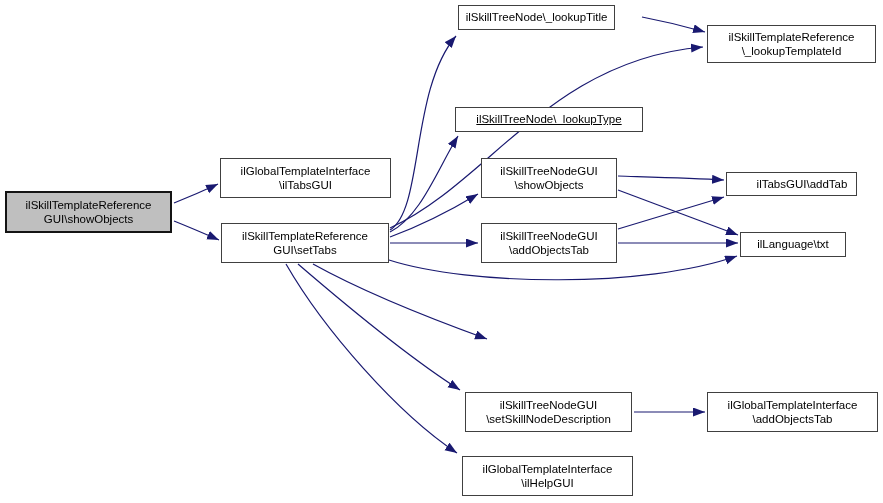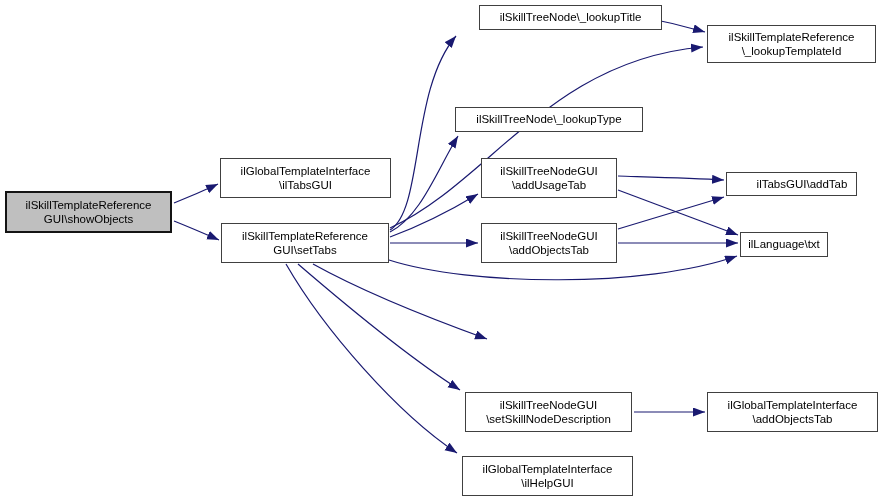--- a/index.html
+++ b/index.html
@@ -82,48 +82,48 @@
   <div class="node" style="left:220px; top:158px; width:171px; height:40px;">
     <span>ilGlobalTemplateInterface</span>
     <span>\ilTabsGUI</span>
   </div>
 
   <div class="node" style="left:221px; top:223px; width:168px; height:40px;">
     <span>ilSkillTemplateReference</span>
     <span>GUI\setTabs</span>
   </div>
 
-  <div class="node" style="left:458px; top:5px; width:183px; height:25px;margin-left:21px;">
+  <div class="node" style="left:458px; top:5px; width:157px; height:25px;">
     <span>ilSkillTreeNode\_lookupTitle</span>
   </div>
 
   <div class="node" style="left:707px; top:25px; width:169px; height:38px;">
     <span>ilSkillTemplateReference</span>
     <span>\_lookupTemplateId</span>
   </div>
 
-  <div class="node" style="left:455px; top:107px; width:188px; height:25px;">
+  <div class="node" style="left:455px; top:107px; width:188px; height:25px;text-decoration:underline;">
     <span>ilSkillTreeNode\_lookupType</span>
   </div>
 
   <div class="node" style="left:481px; top:158px; width:136px; height:40px;">
     <span>ilSkillTreeNodeGUI</span>
-    <span>\addUsageTab</span>
+    <span>\showObjects</span>
   </div>
 
   <div class="node" style="left:726px; top:172px; width:131px; height:24px;padding-left:21px;">
     <span>ilTabsGUI\addTab</span>
   </div>
 
   <div class="node" style="left:481px; top:223px; width:136px; height:40px;">
     <span>ilSkillTreeNodeGUI</span>
     <span>\addObjectsTab</span>
   </div>
 
-  <div class="node" style="left:740px; top:232px; width:88px; height:25px;">
+  <div class="node" style="left:740px; top:232px; width:106px; height:25px;">
     <span>ilLanguage\txt</span>
   </div>
 
 
   <div class="node" style="left:465px; top:392px; width:167px; height:40px;">
     <span>ilSkillTreeNodeGUI</span>
     <span>\setSkillNodeDescription</span>
   </div>
 
   <div class="node" style="left:707px; top:392px; width:171px; height:40px;">

